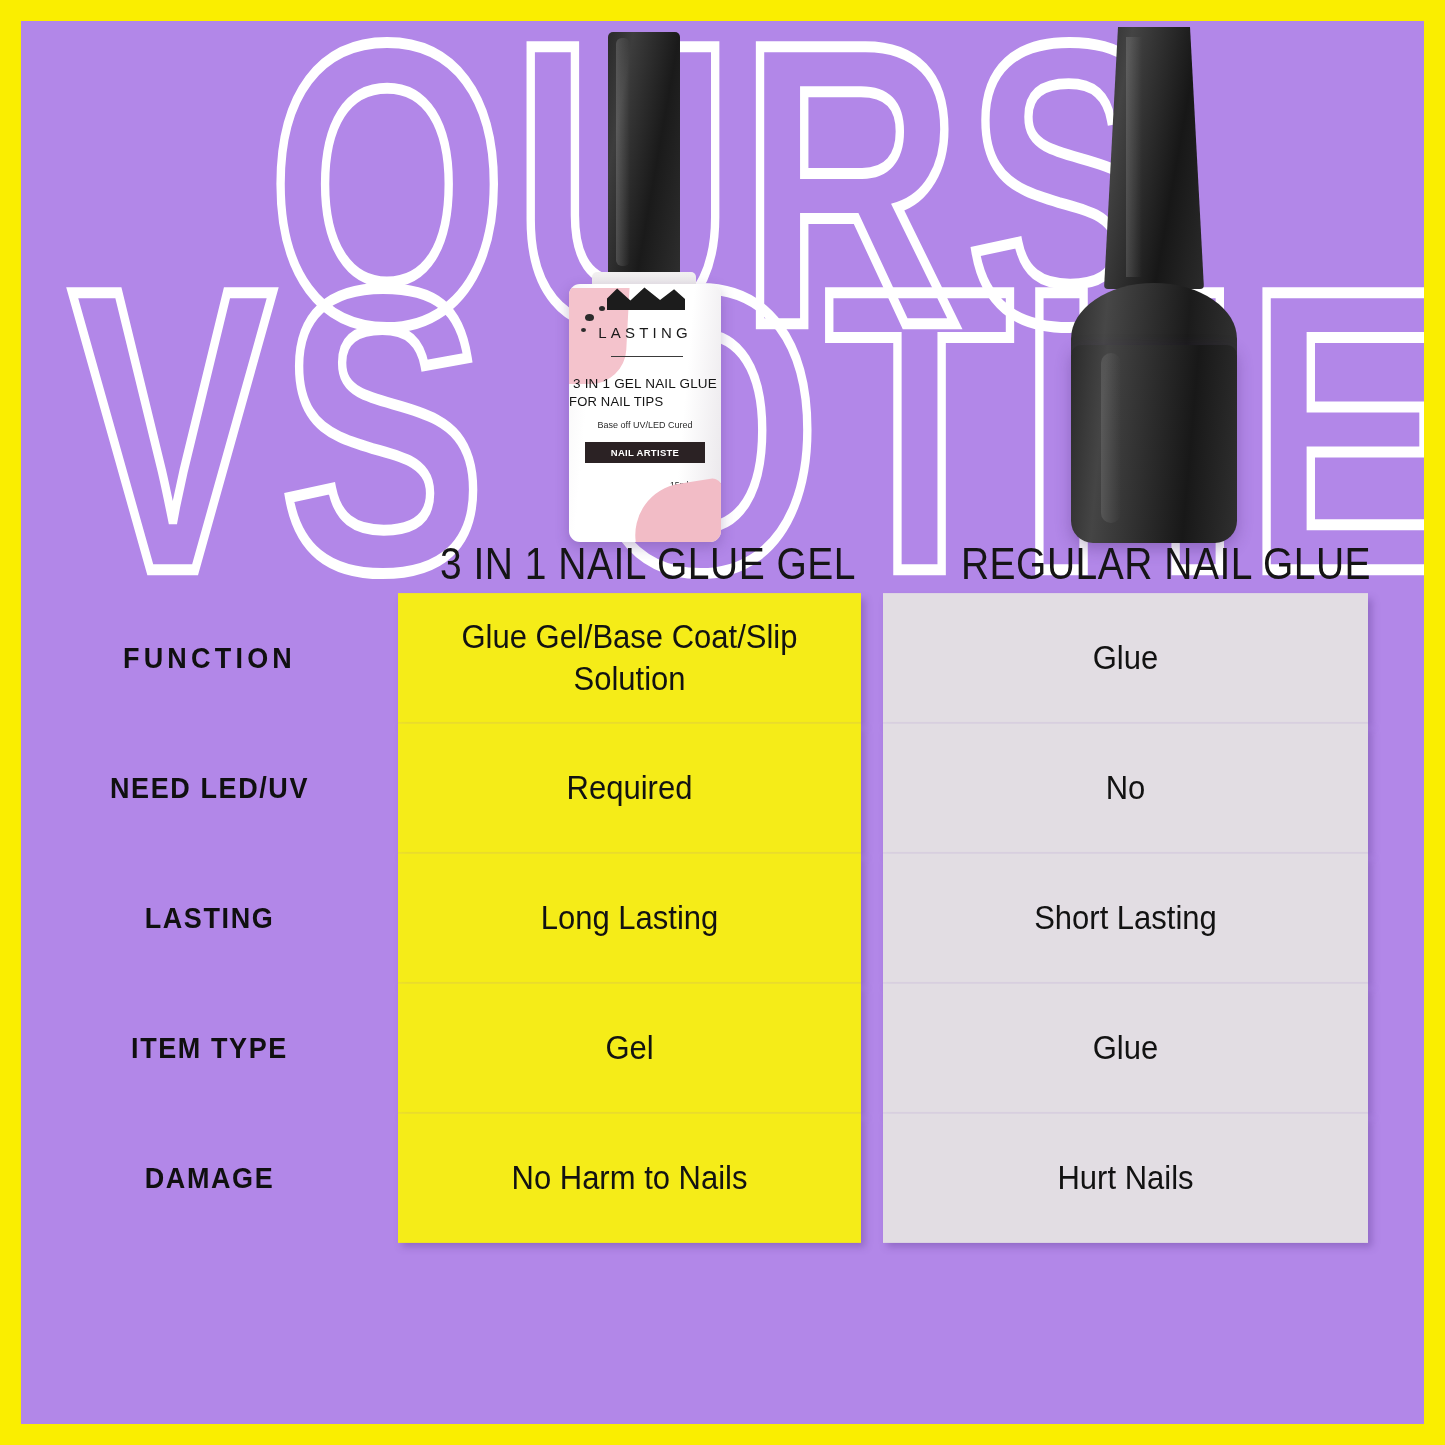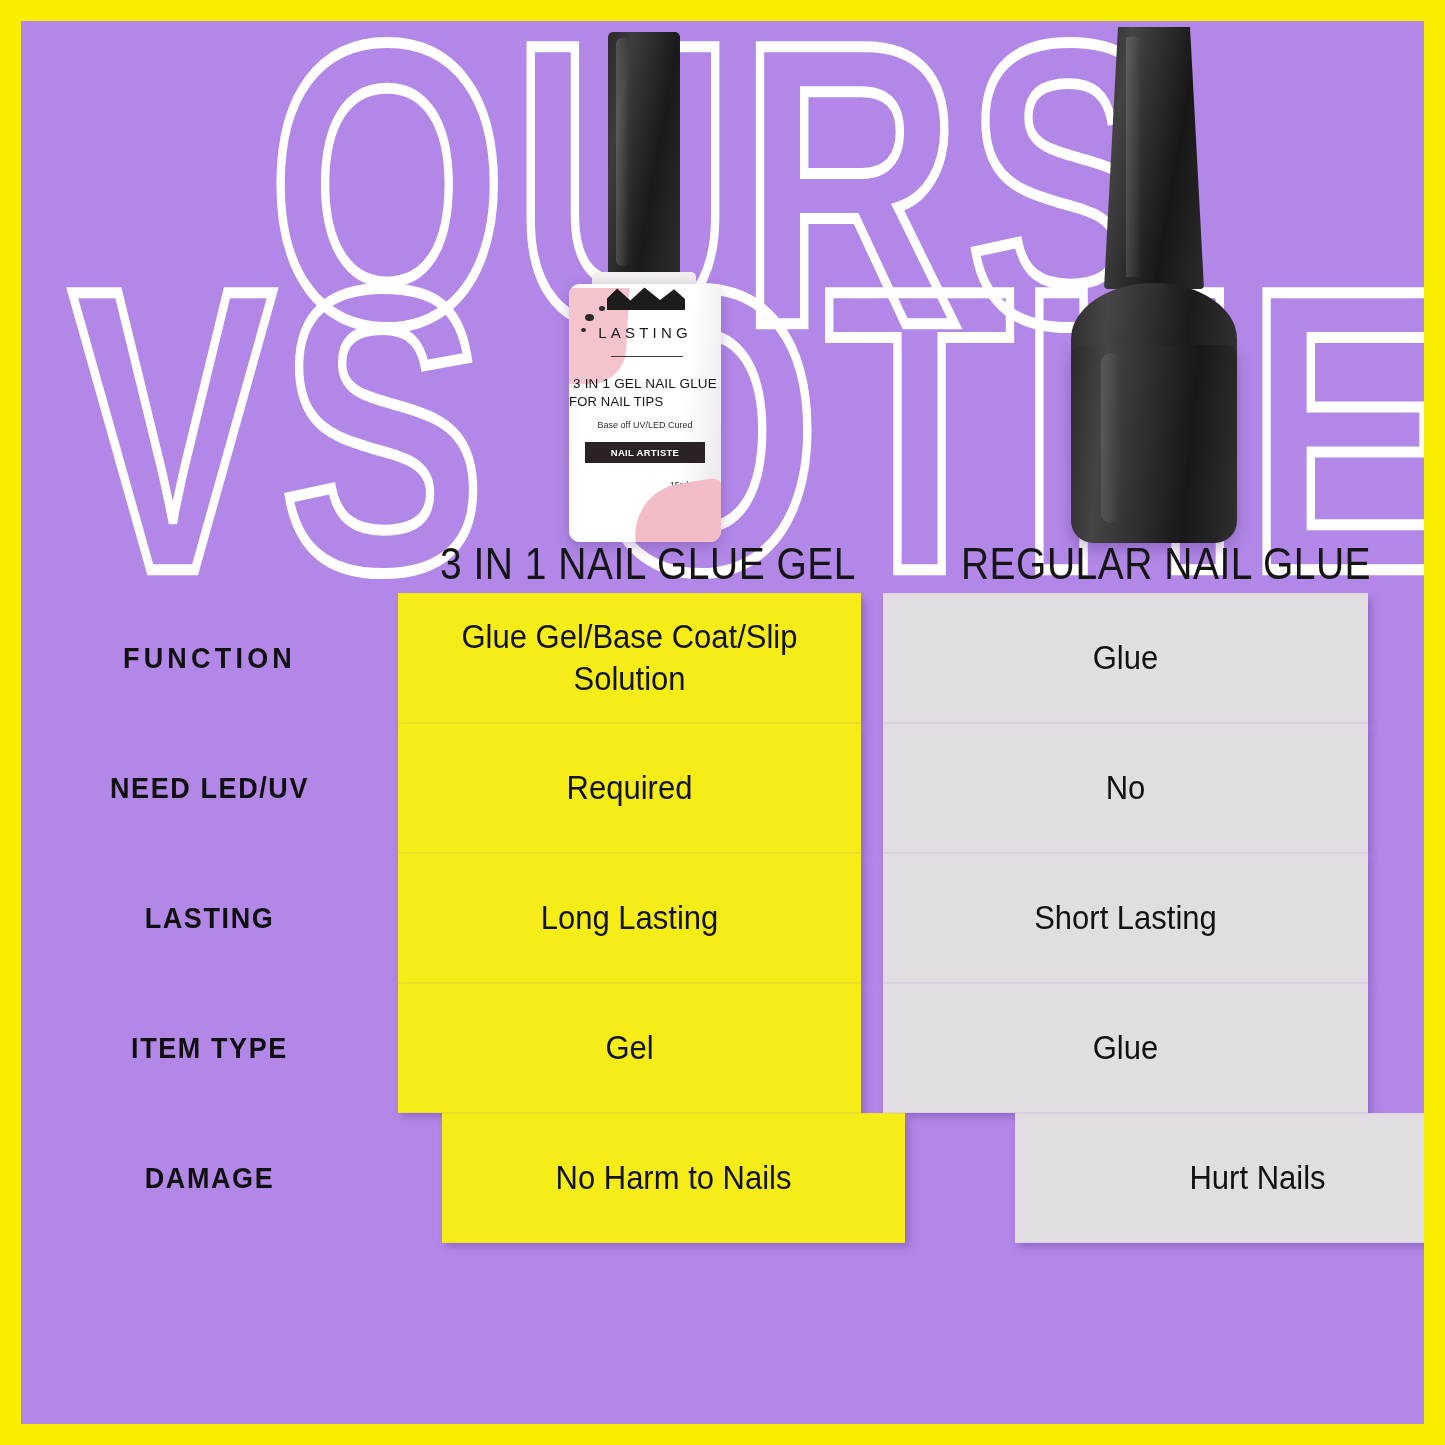--- a/index.html
+++ b/index.html
@@ -205,21 +205,21 @@
     position:absolute;
     left:0; top:578px;
     width:1177px;
   }
   .row{
     display:flex;
     align-items:stretch;
     height:118px;
     margin-bottom:12px;
   }
-  .row:last-child{ margin-bottom:0;gap:44px; }
+  .row:last-child{ margin-bottom:0; }
   .cell-label{
     width:377px;
     flex:0 0 377px;
     display:flex;
     align-items:center;
     justify-content:center;
     font-size:27px;
     font-weight:700;
     letter-spacing:1.6px;
     color:#101010;

